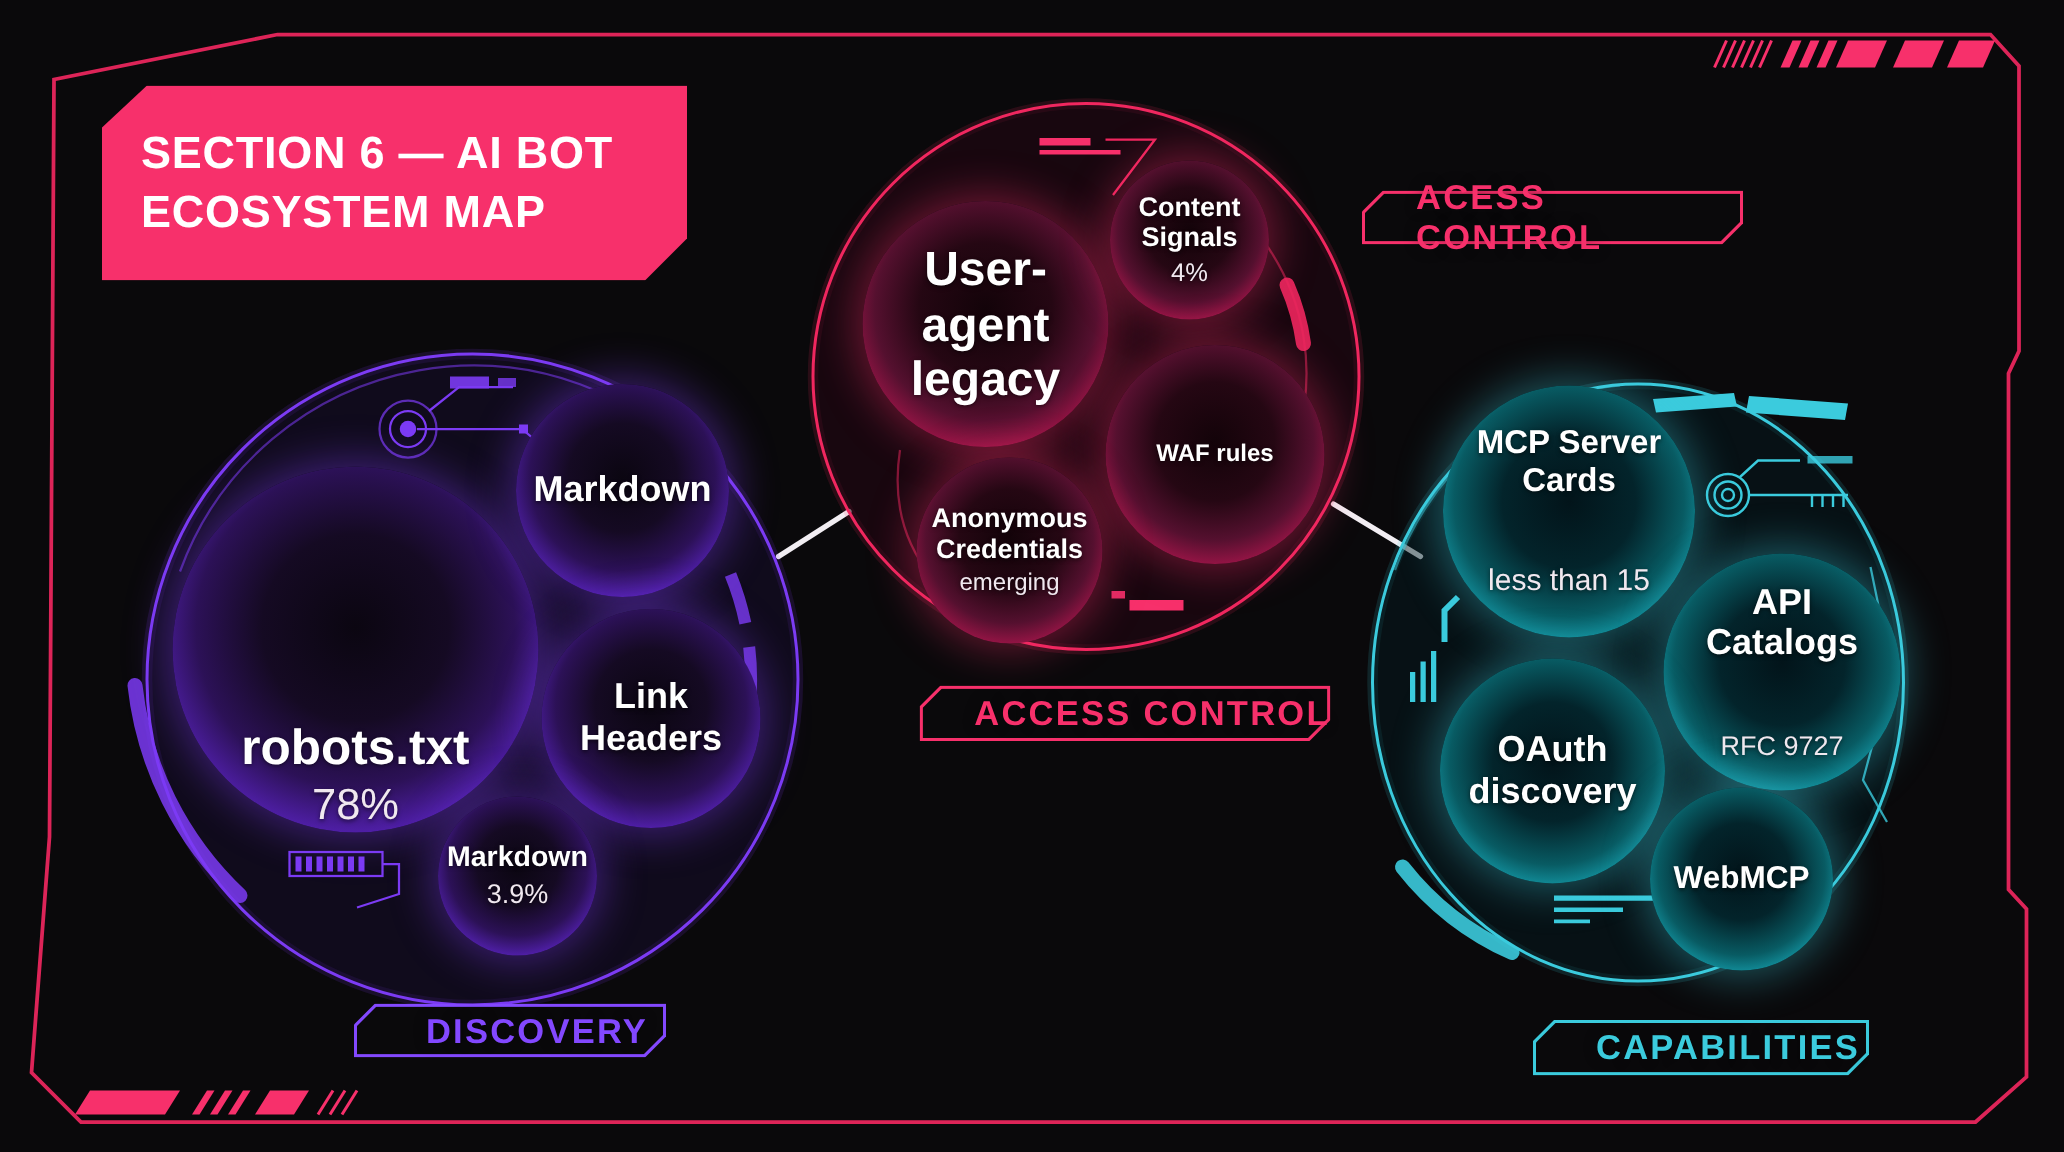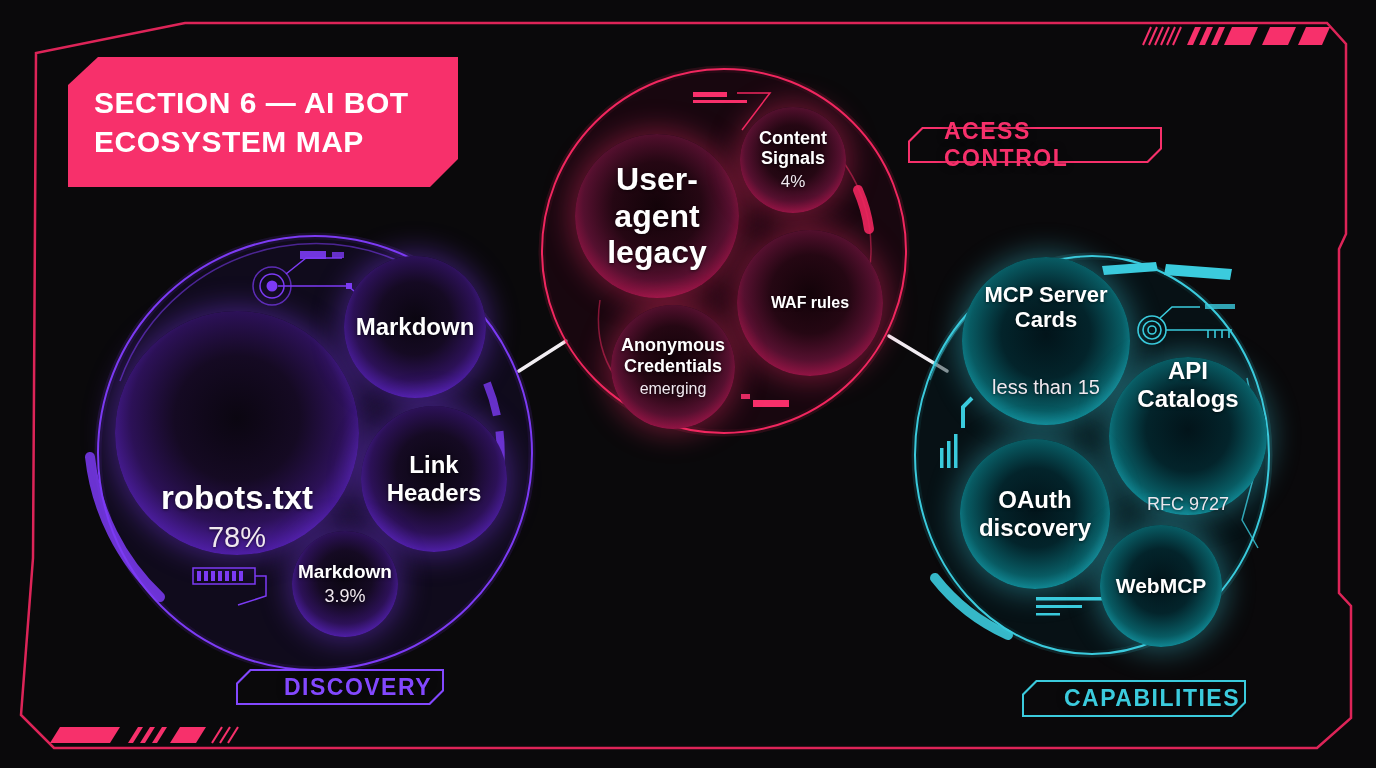--- a/index.html
+++ b/index.html
@@ -209,36 +209,41 @@
   </div>
   <div class="bubble pink" style="left:611px;top:305px;width:124px;height:124px;padding:0 6px;">
     <div class="b-label" style="font-size:18px">Anonymous Credentials</div>
     <div class="b-sub" style="font-size:16px">emerging</div>
   </div>
 
   <div class="bubble cyan" style="left:962px;top:257px;width:168px;height:168px;padding:0 14px;">
     <div class="b-label" style="font-size:22px">MCP Server Cards</div>
     <div class="b-sub" style="font-size:20px">less than 15</div>
   </div>
-  <div class="bubble cyan" style="left:1109px;top:357px;width:158px;height:158px;padding:0 24px;justify-content:space-between;">
+  <div class="bubble cyan" style="left:1109px;top:369px;width:158px;height:158px;padding:0 24px;">
     <div class="b-label" style="font-size:24px">API Catalogs</div>
     <div class="b-sub" style="font-size:18px">RFC 9727</div>
   </div>
   <div class="bubble cyan" style="left:960px;top:439px;width:150px;height:150px;padding:0 16px;">
     <div class="b-label" style="font-size:24px">OAuth discovery</div>
   </div>
   <div class="bubble cyan" style="left:1100px;top:525px;width:122px;height:122px;">
     <div class="b-label" style="font-size:21px">WebMCP</div>
   </div>
 
   <div class="tag" style="left:908px;top:127px;width:218px;height:36px;--c:var(--pink-bright);">
     <div class="cut-outer"></div>
     <div class="cut-inner"></div>
     <div class="tag-text">ACESS CONTROL</div>
   </div>
+  <div class="tag" style="left:613px;top:457px;width:238px;height:37px;--c:var(--pink-bright);">
+    <div class="cut-outer"></div>
+    <div class="cut-inner"></div>
+    <div class="tag-text">ACCESS CONTROL</div>
+  </div>
   <div class="tag" style="left:236px;top:669px;width:172px;height:36px;--c:var(--purple-label);">
     <div class="cut-outer"></div>
     <div class="cut-inner"></div>
     <div class="tag-text">DISCOVERY</div>
   </div>
   <div class="tag" style="left:1022px;top:680px;width:188px;height:37px;--c:var(--cyan);">
     <div class="cut-outer"></div>
     <div class="cut-inner"></div>
     <div class="tag-text">CAPABILITIES</div>
   </div>

